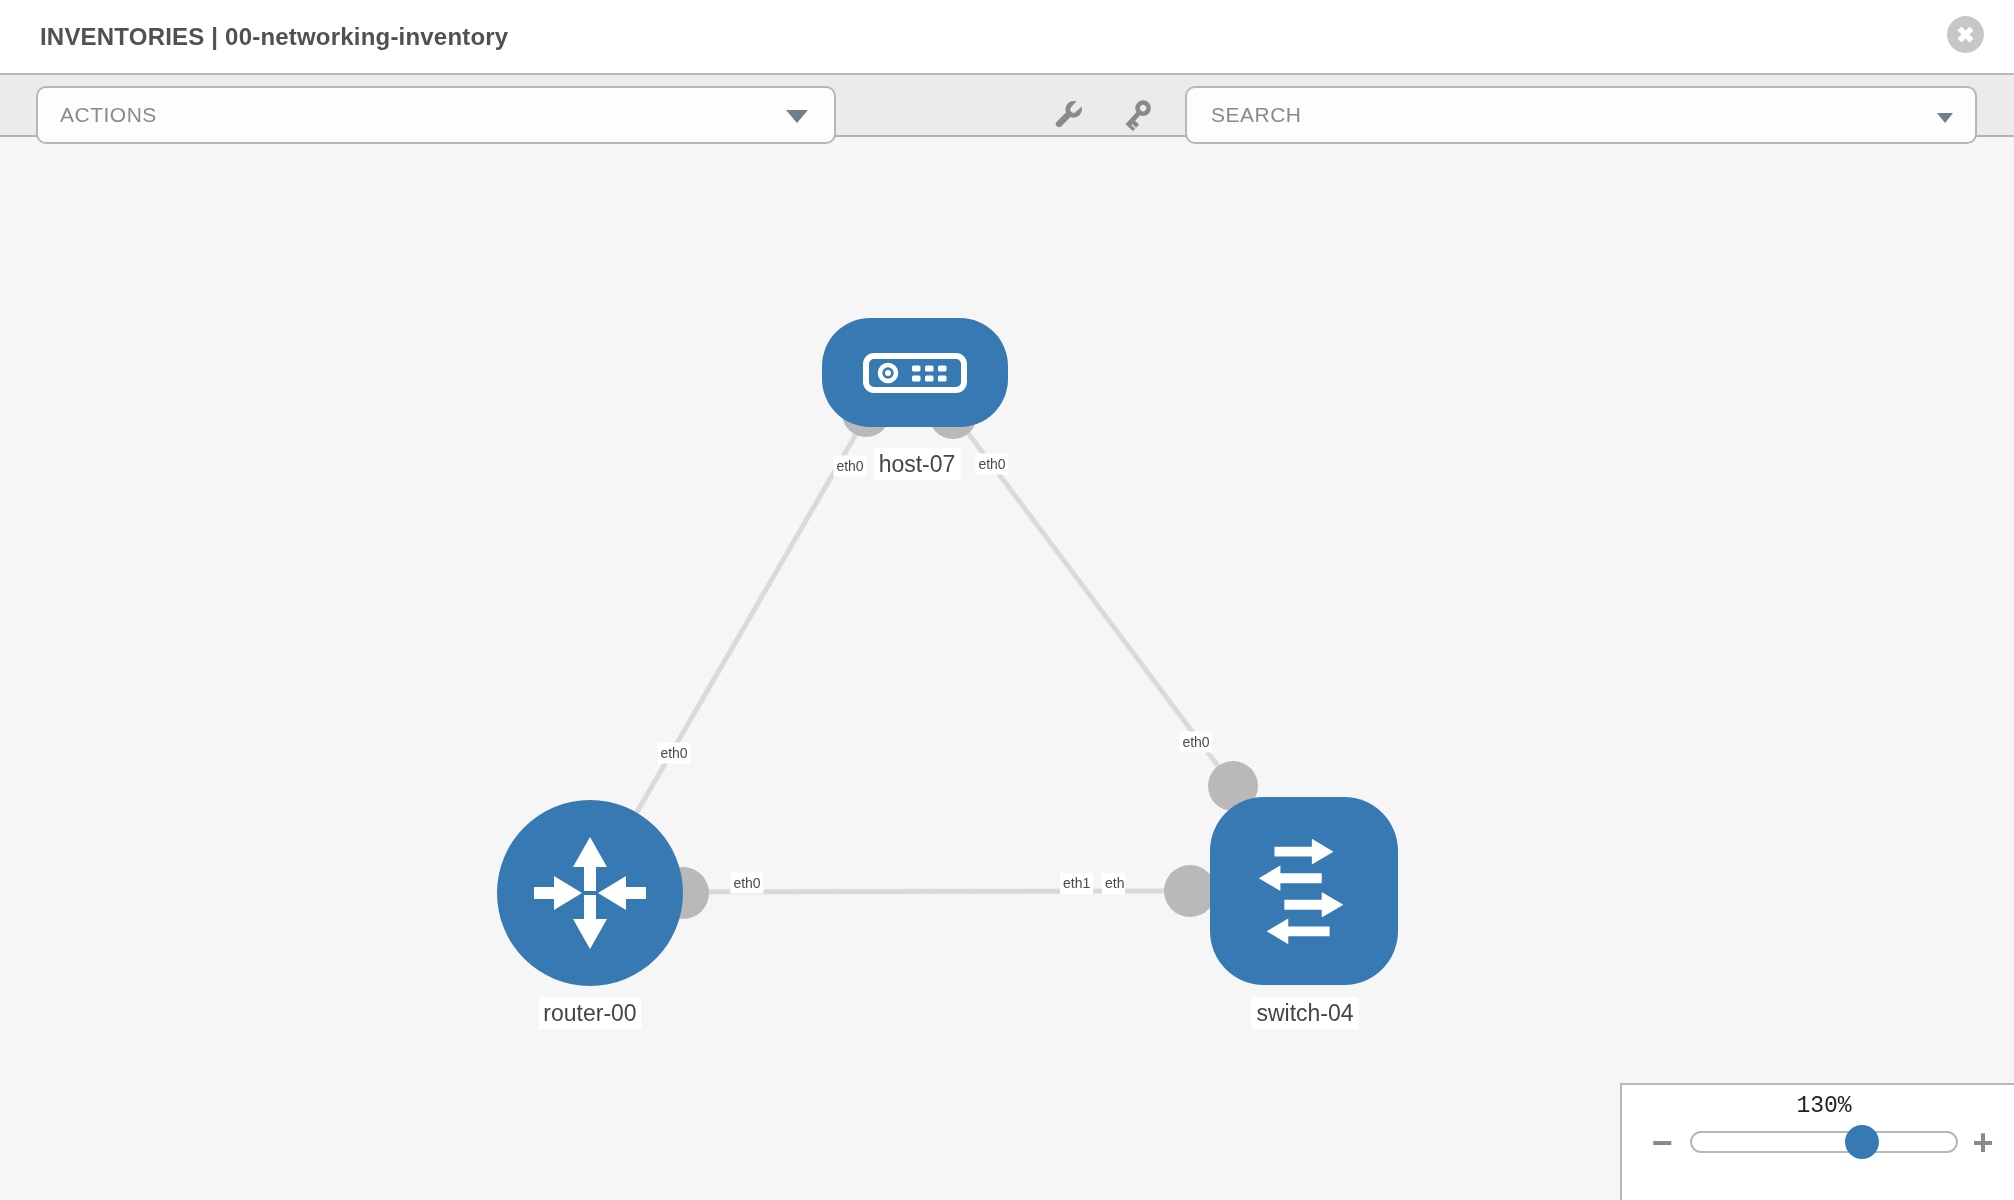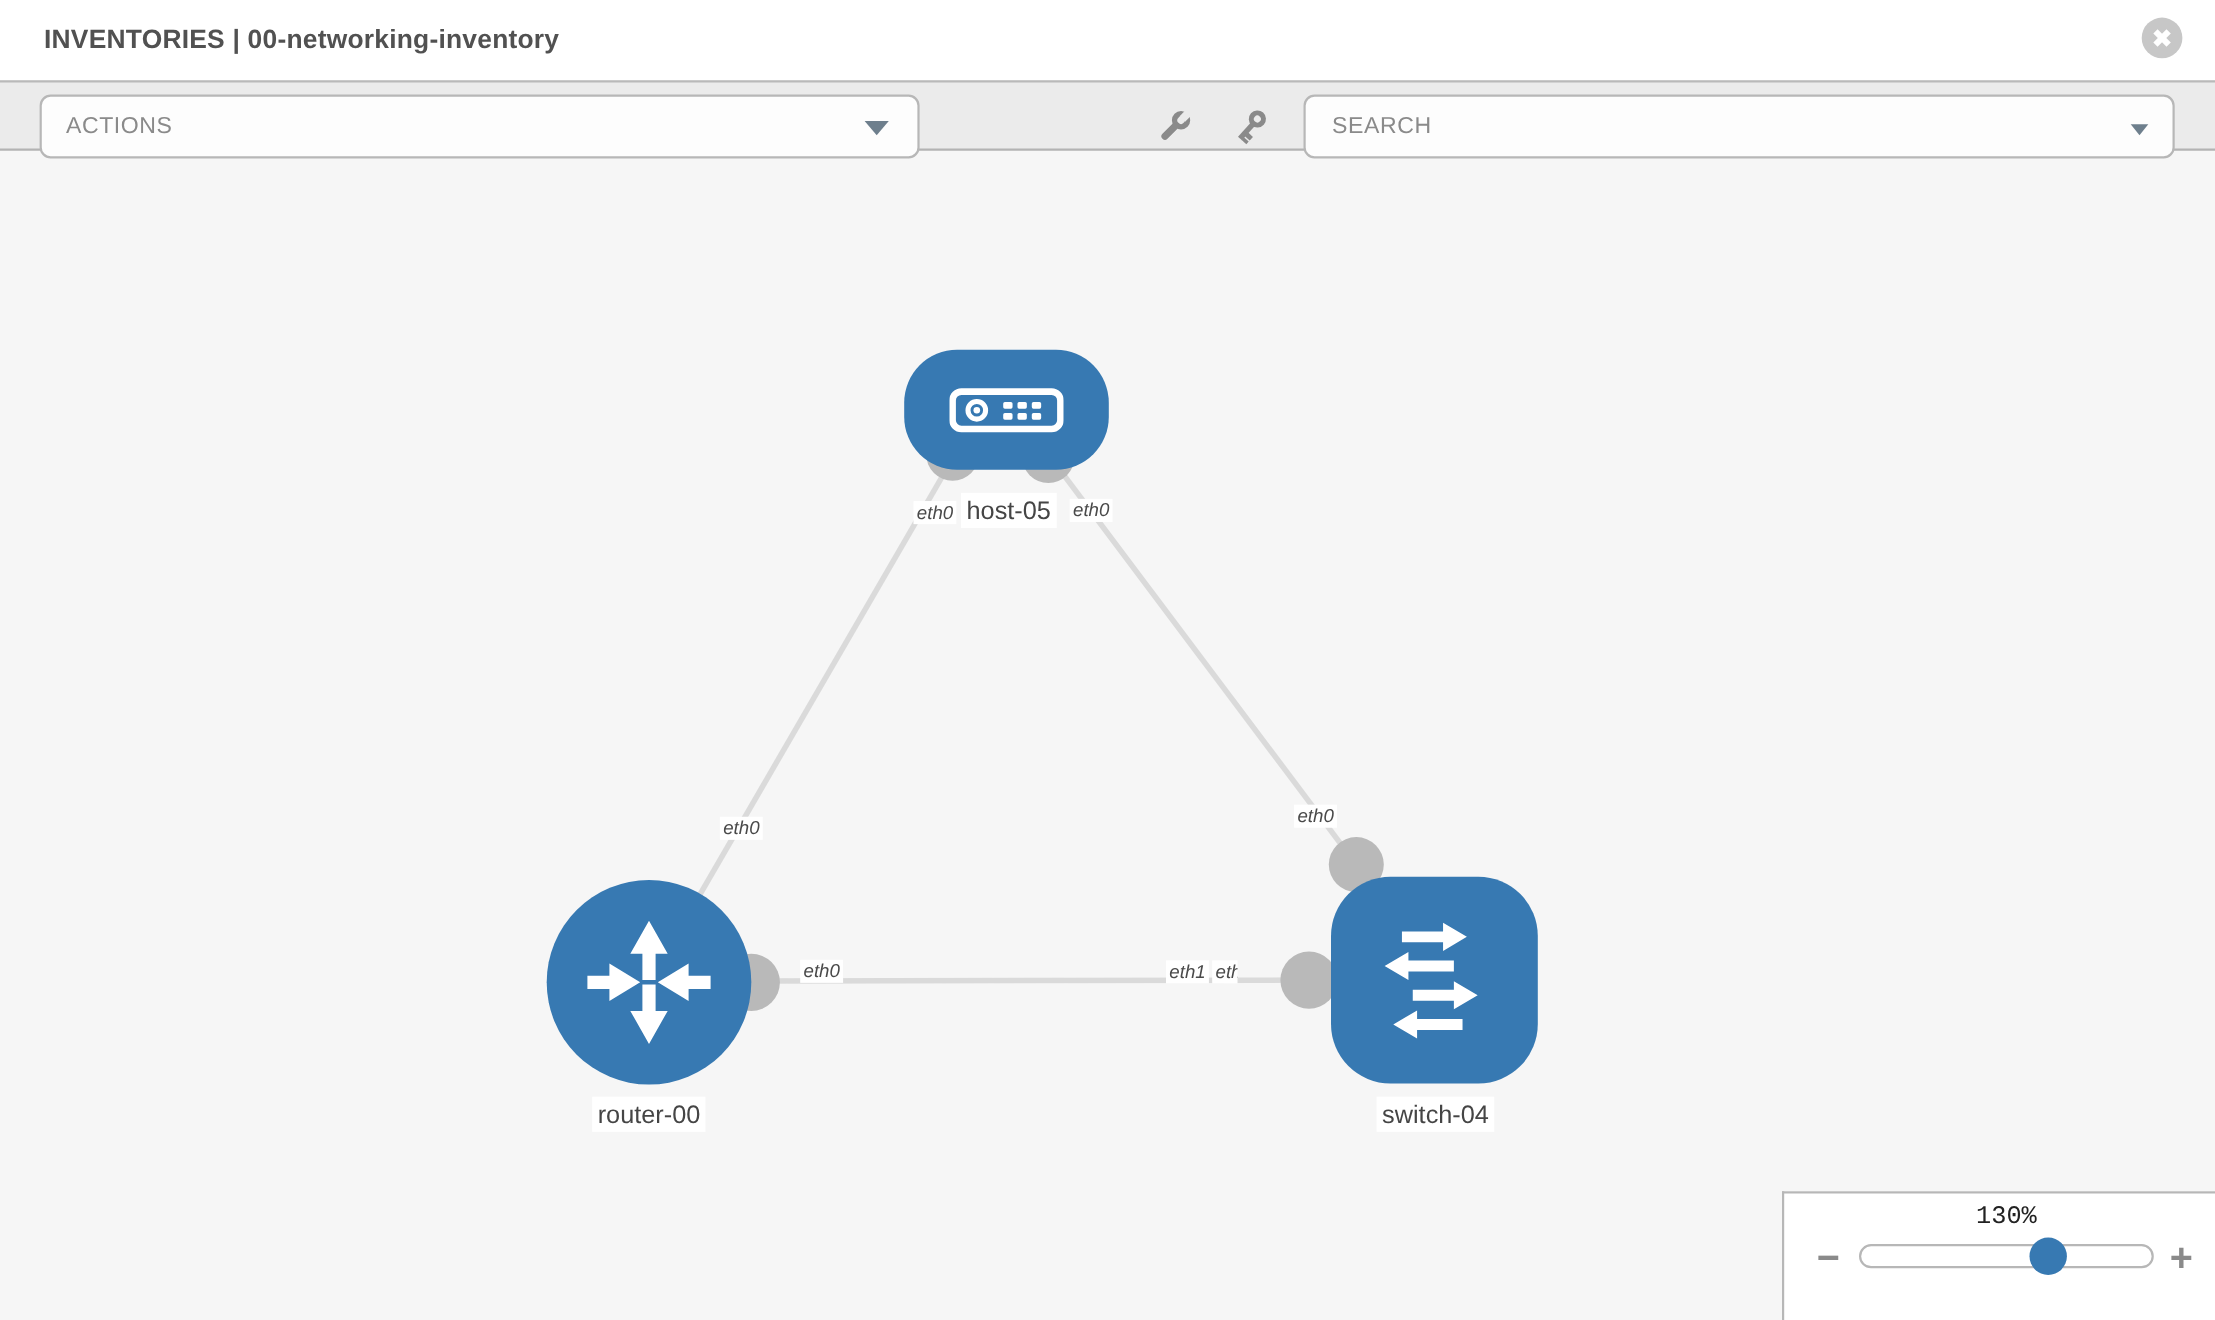--- a/index.html
+++ b/index.html
@@ -50,21 +50,21 @@
   .node{position:absolute;background:#3779b2;display:flex;align-items:center;justify-content:center;cursor:grab;}
   .node.host{left:822px;top:163px;width:186px;height:109px;border-radius:48px;}
   .node.router{left:497px;top:645px;width:186px;height:186px;border-radius:50%;}
   .node.switch{left:1210px;top:642px;width:188px;height:188px;border-radius:54px;}
   .nlabel{
     position:absolute;transform:translate(-50%,-50%);background:#ffffff;color:#454545;
     font-size:23px;line-height:28px;padding:2px 5px;white-space:nowrap;
   }
   .ilabel{
     position:absolute;transform:translate(-50%,-50%);background:#ffffff;color:#4a4a4a;
-    font-size:17px;line-height:19px;padding:1px 3px;white-space:nowrap;font-style:italic;
+    font-size:14px;line-height:19px;padding:1px 3px;white-space:nowrap;
   }
   .ilabel.anchor{transform:none;}
   .ilabel.clip{overflow:hidden;width:17px;}
   .ilabel.clip span{display:inline-block;white-space:nowrap;}
   
   .zoom-panel{
     position:absolute;left:1620px;top:1083px;width:394px;height:117px;background:#ffffff;
     border-top:2px solid #b7b7b7;border-left:2px solid #b7b7b7;box-sizing:border-box;
   }
   .zoom-level{position:absolute;left:68px;top:8px;width:268px;text-align:center;
@@ -172,21 +172,21 @@
 
     <div class="node switch">
       <svg width="122" height="122" viewBox="0 0 124 124">
         <path fill="#ffffff" d="M92 22 L70 9 L70 17 L32 17 L32 27 L70 27 L70 35 Z"></path>
         <path fill="#ffffff" d="M16 49 L38 36 L38 44 L80 44 L80 54 L38 54 L38 62 Z"></path>
         <path fill="#ffffff" d="M102 76 L80 63 L80 71 L42 71 L42 81 L80 81 L80 89 Z"></path>
         <path fill="#ffffff" d="M24 103 L46 90 L46 98 L88 98 L88 108 L46 108 L46 116 Z"></path>
       </svg>
     </div>
 
-    <span class="nlabel" style="left:917px;top:309px">host-05</span>
+    <span class="nlabel" style="left:917px;top:309px">host-07</span>
     <span class="nlabel" style="left:590px;top:858px">router-00</span>
     <span class="nlabel" style="left:1305px;top:858px">switch-04</span>
 
     <span class="ilabel" style="left:674px;top:598px">eth0</span>
     <span class="ilabel" style="left:850px;top:311px">eth0</span>
     <span class="ilabel" style="left:992px;top:309px">eth0</span>
     <span class="ilabel" style="left:1196px;top:587px">eth0</span>
     <span class="ilabel" style="left:747px;top:728px">eth0</span>
     <span class="ilabel clip anchor" style="left:1102px;top:718px"><span>eth0</span></span>
     <span class="ilabel anchor" style="left:1060px;top:718px">eth1</span>

